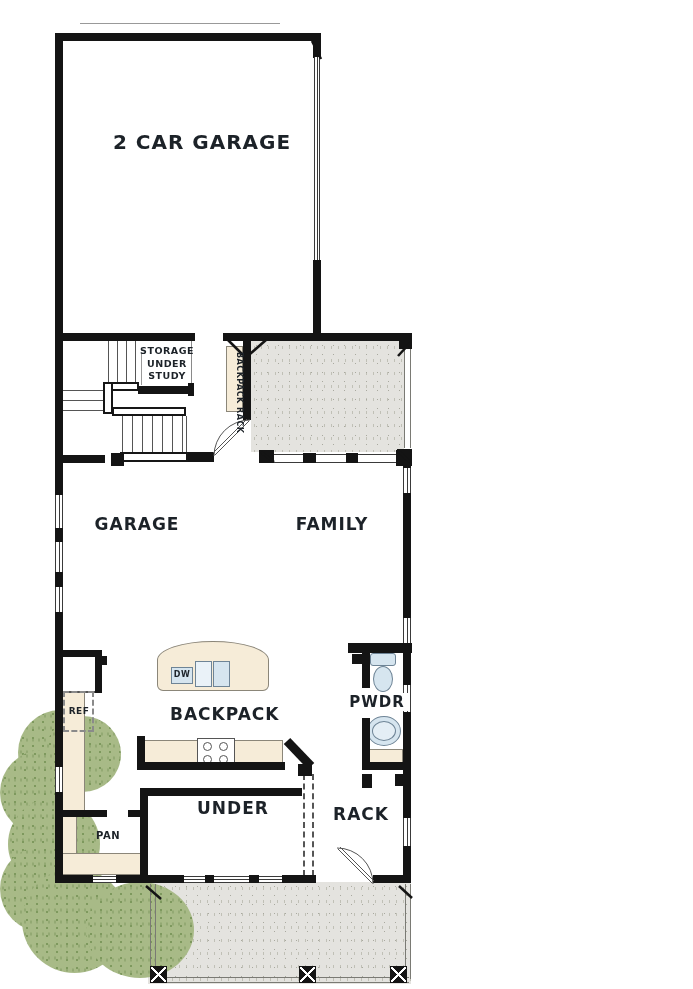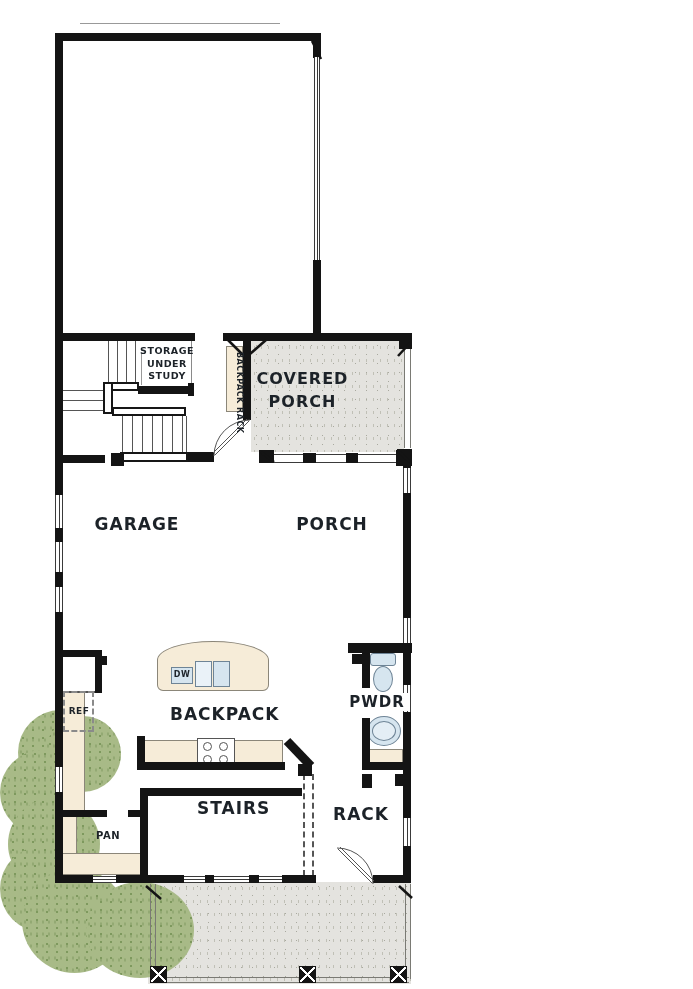--- a/index.html
+++ b/index.html
@@ -210,26 +210,26 @@
     <path d="M312 41 L321 59" stroke="#141414" stroke-width="2.5"></path>
     <path d="M224 336 L243 355" stroke="#141414" stroke-width="2.5"></path>
     <path d="M250 354 L266 340" stroke="#141414" stroke-width="2.5"></path>
     <path d="M398 356 L411 342" stroke="#141414" stroke-width="2.5"></path>
     <path d="M261 452 L274 462" stroke="#141414" stroke-width="2.5"></path>
     <path d="M397 450 L410 462" stroke="#141414" stroke-width="2.5"></path>
     <path d="M146 886 L161 899" stroke="#141414" stroke-width="2.5"></path>
     <path d="M399 886 L412 898" stroke="#141414" stroke-width="2.5"></path>
   </svg>
 
+  <div class="lbl" style="left:97px;top:130px;width:210px;font-size:20px;">2 CAR GARAGE</div>
   <div class="lbl sm" style="left:134px;top:345px;width:66px;font-size:9.5px;line-height:12.5px;">STORAGE UNDER STUDY</div>
   <div class="lbl sm vert" style="left:216px;top:351px;width:28px;height:84px;font-size:8px;">BACKPACK RACK</div>
-  <div class="lbl" style="left:250px;top:367px;width:105px;font-size:16px;line-height:23px;">COVERED PORCH</div>
   <div class="lbl" style="left:93px;top:514px;width:88px;font-size:17px;">GARAGE</div>
-  <div class="lbl" style="left:292px;top:514px;width:80px;font-size:17px;">PORCH</div>
+  <div class="lbl" style="left:292px;top:514px;width:80px;font-size:17px;">FAMILY</div>
   <div class="lbl" style="left:170px;top:704px;width:92px;font-size:17px;">BACKPACK</div>
   <div class="lbl" style="left:346px;top:693px;width:62px;font-size:15px;background:#fff;text-align:center;">PWDR</div>
   <div class="lbl sm" style="left:64px;top:706px;width:30px;font-size:9px;">REF</div>
   <div class="lbl sm" style="left:171px;top:670px;width:22px;font-size:8px;">DW</div>
   <div class="lbl sm" style="left:91px;top:830px;width:34px;font-size:10px;">PAN</div>
-  <div class="lbl" style="left:197px;top:798px;width:72px;font-size:17px;">STAIRS</div>
+  <div class="lbl" style="left:197px;top:798px;width:72px;font-size:17px;">UNDER</div>
   <div class="lbl" style="left:329px;top:804px;width:64px;font-size:17px;">RACK</div>
 
 </div>
 
 </body></html>

